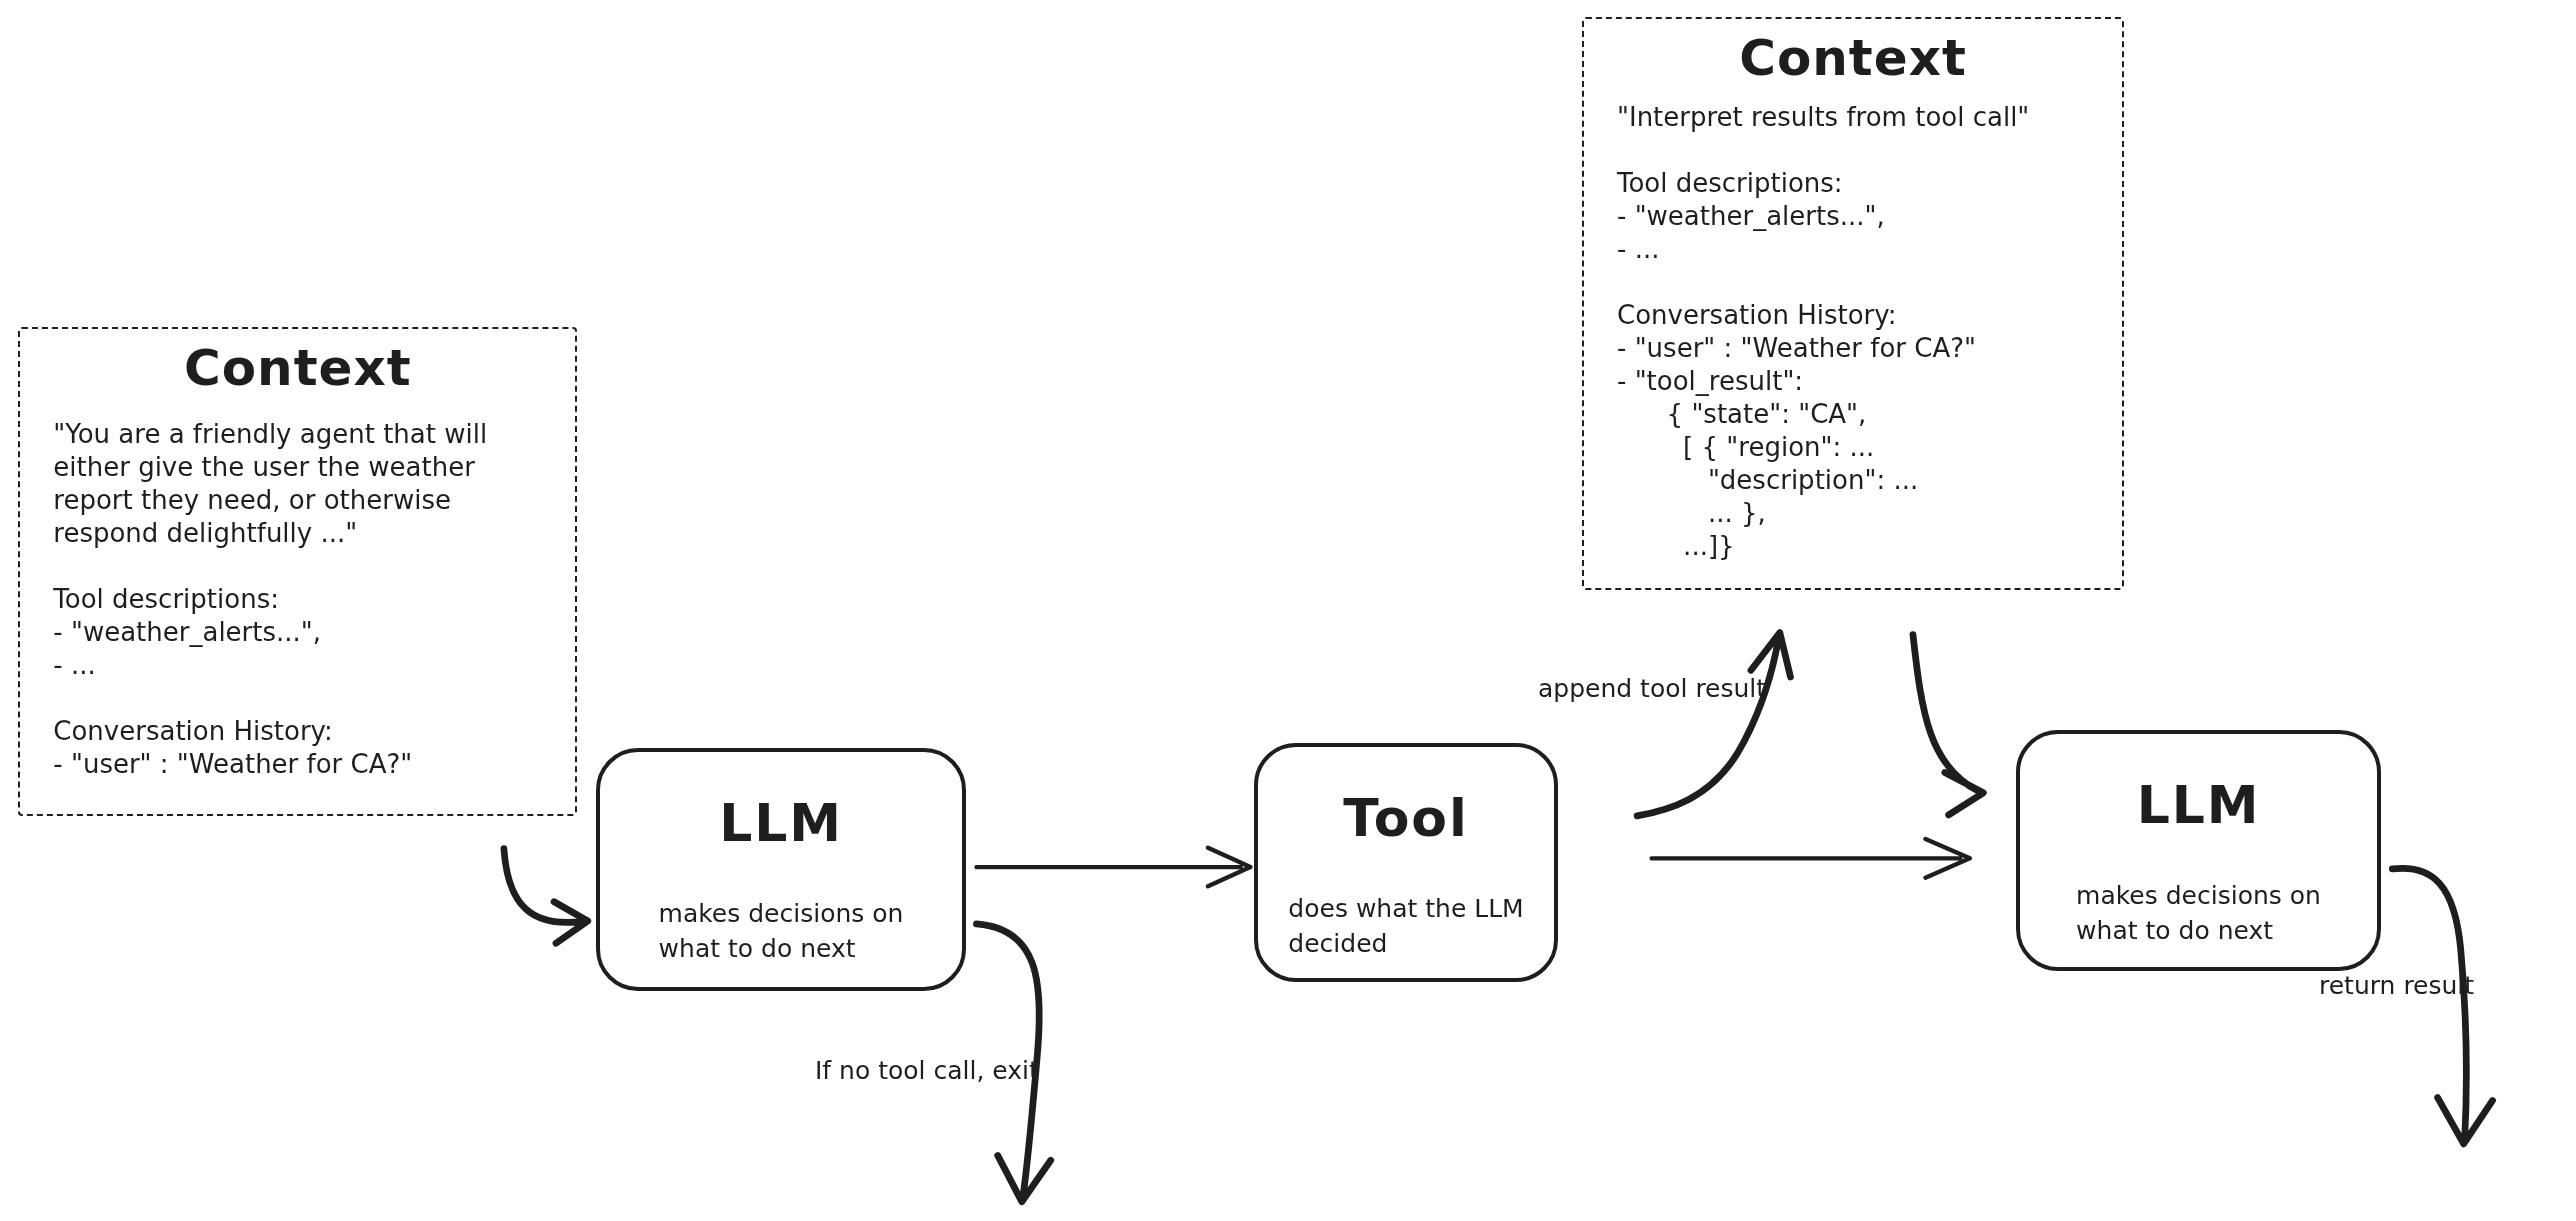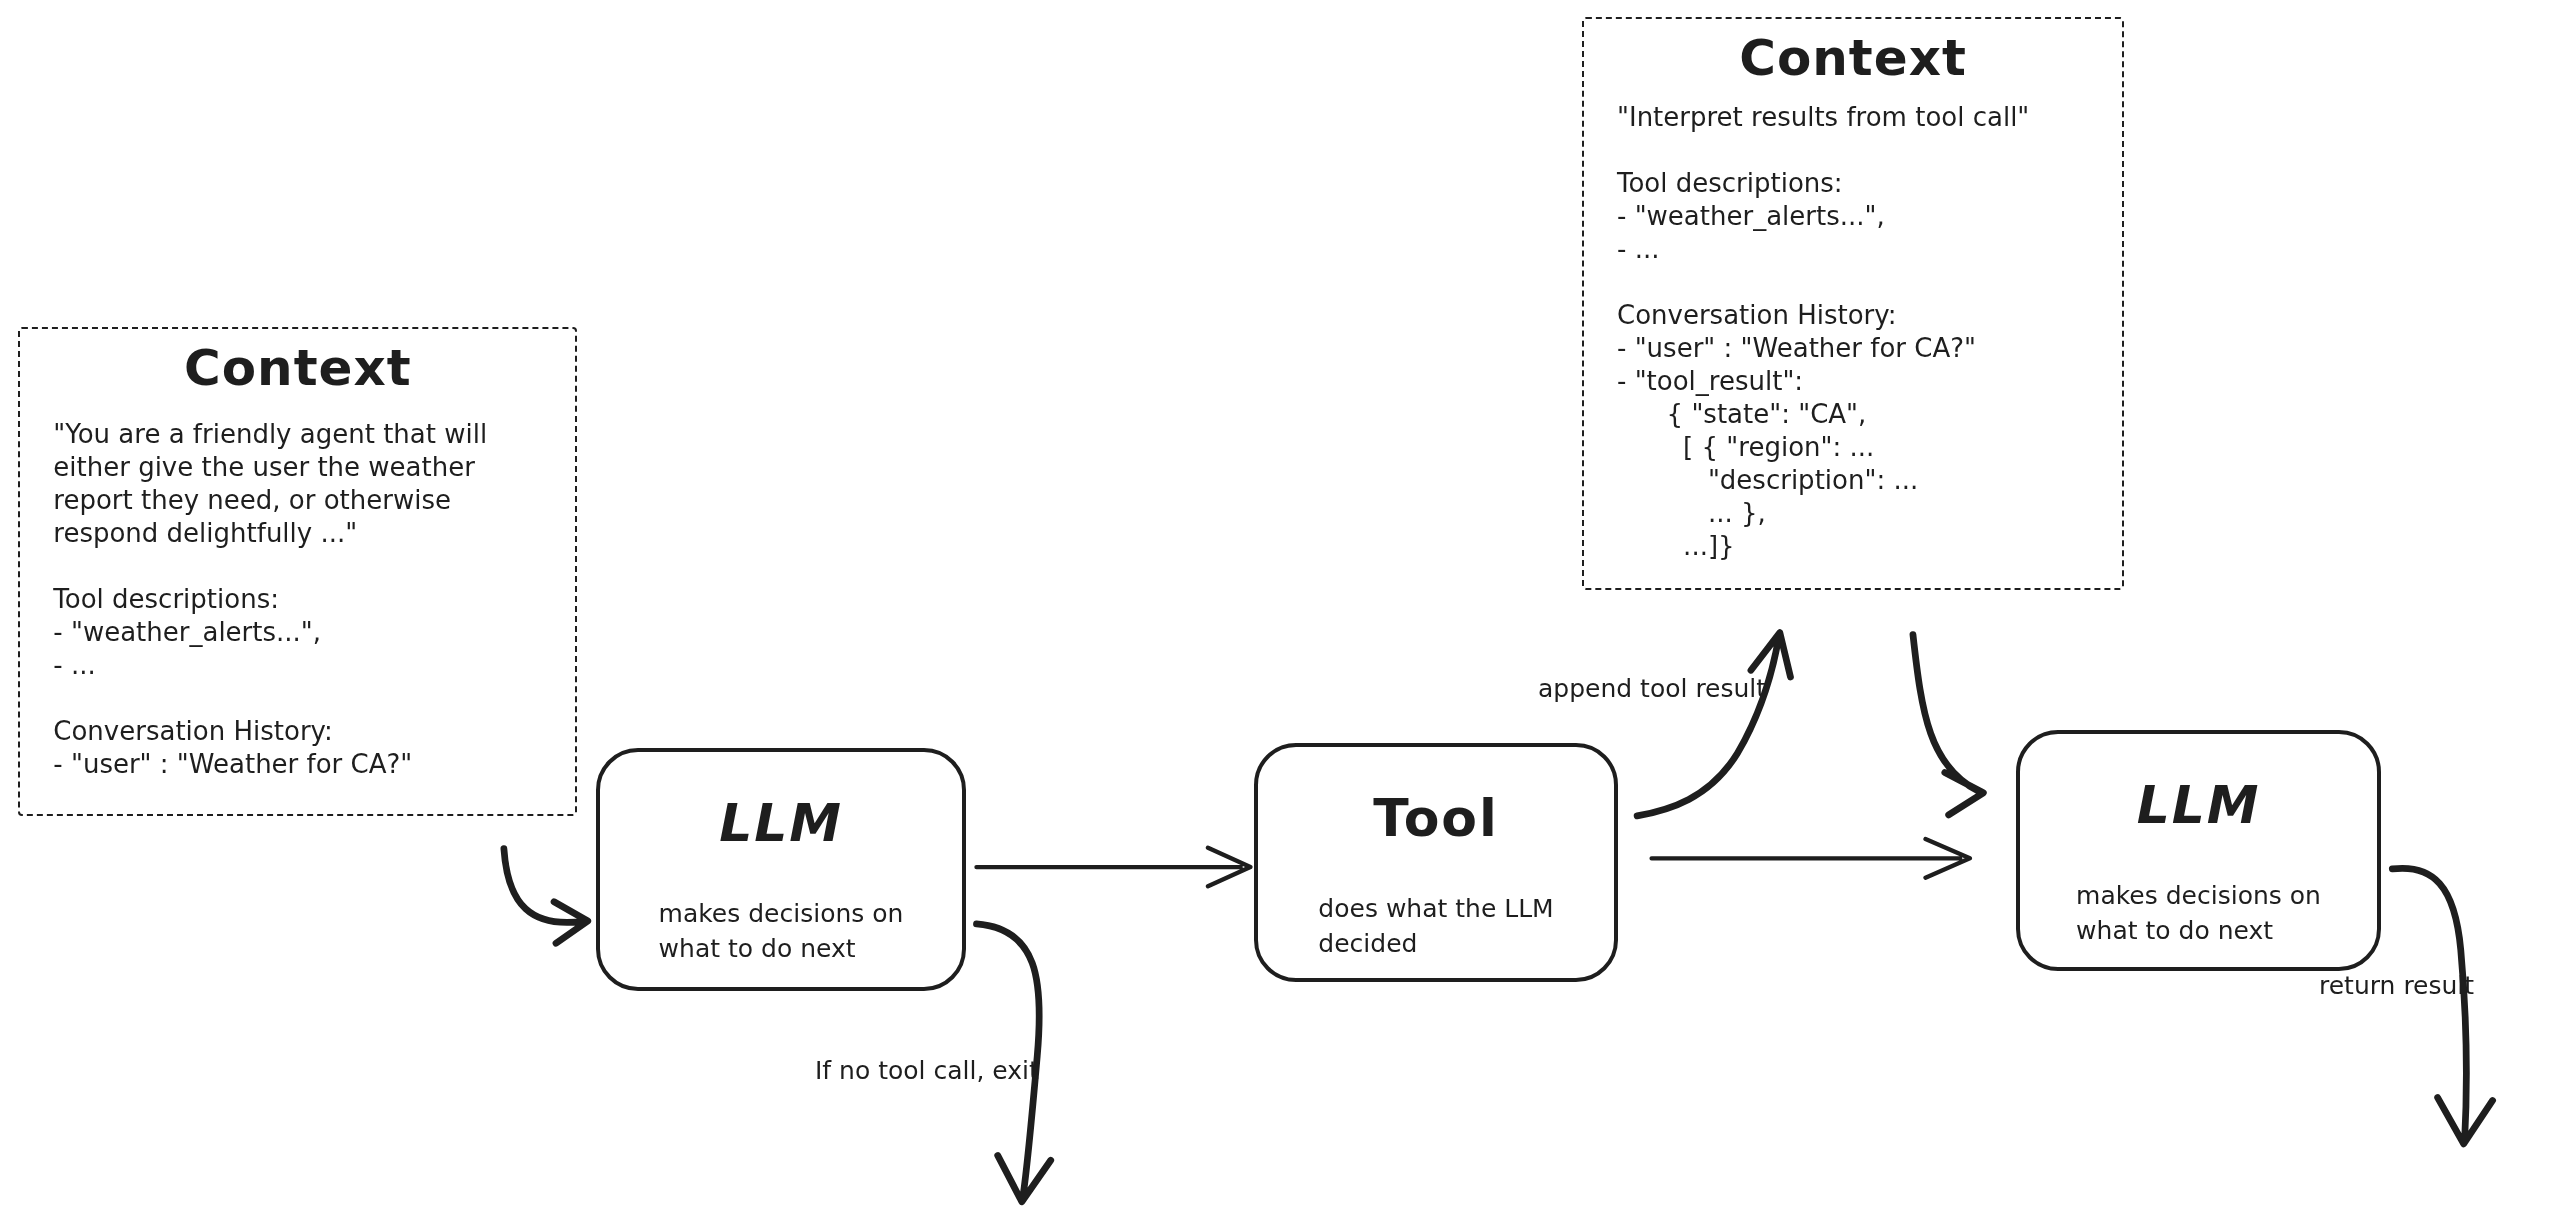--- a/index.html
+++ b/index.html
@@ -35,21 +35,21 @@
     font-weight:bold;
     letter-spacing:1px;
   }
   .node-title{
     text-align:center;
     font-size:52px;
     line-height:64px;
     font-weight:bold;
     letter-spacing:1.9px;
   }
-  .italic{font-style:italic;}
+  .italic{}
   .box-body{
     white-space:pre;
     font-size:26px;
     line-height:33px;
     padding-left:33px;
     padding-right:9.6px;
     margin-top:19.3px;
   }
   .tight{margin-top:11.6px;}
   .node-sub{
@@ -109,21 +109,21 @@
 Conversation History:
 - "user" : "Weather for CA?"</div>
   </div>
 
   <div class="node-box" id="llm1" style="left:596px;top:748px;width:370px;height:243px;">
     <div class="node-title italic">LLM</div>
     <div class="node-sub">makes decisions on
 what to do next</div>
   </div>
 
-  <div class="node-box" id="tool" style="left:1254px;top:743px;width:364px;height:239px;">
+  <div class="node-box" id="tool" style="left:1254px;top:743px;width:304px;height:239px;">
     <div class="node-title">Tool</div>
     <div class="node-sub">does what the LLM
 decided</div>
   </div>
 
   <div class="dashed-box" id="ctx2" style="left:1582px;top:17.4px;width:542px;height:573px;">
     <div class="box-title">Context</div>
     <div class="box-body tight">"Interpret results from tool call"
 
 Tool descriptions:

